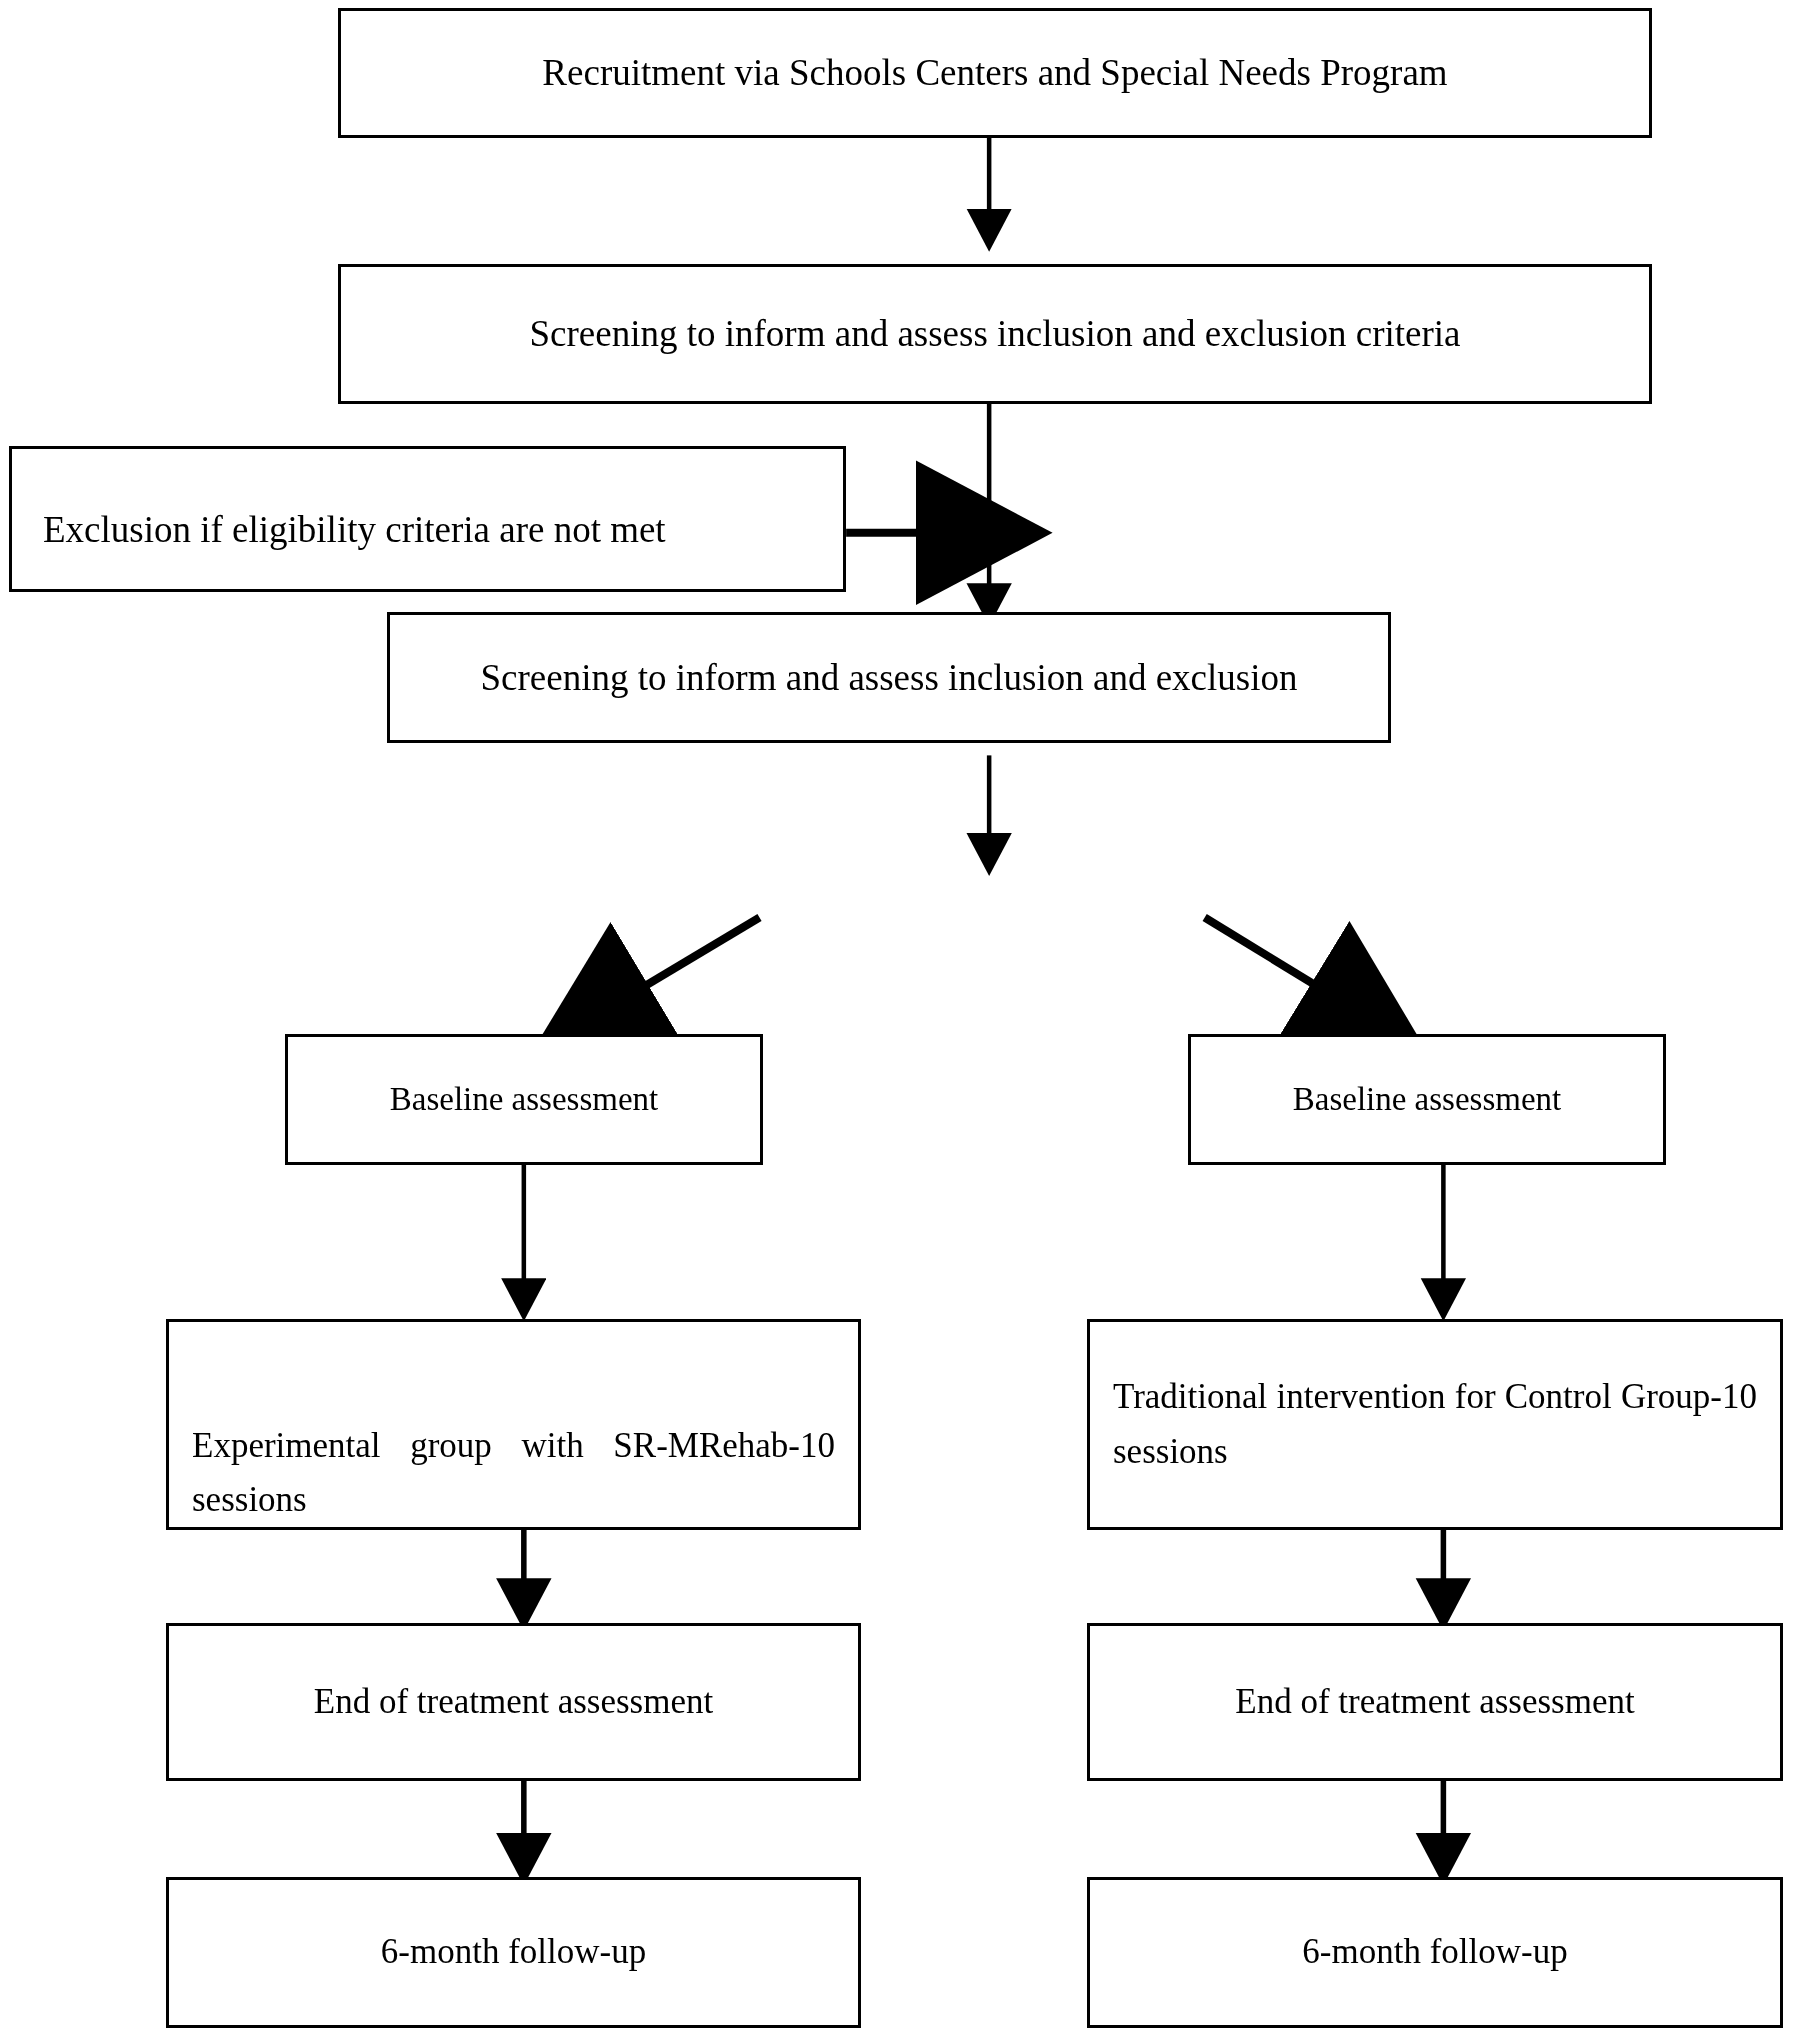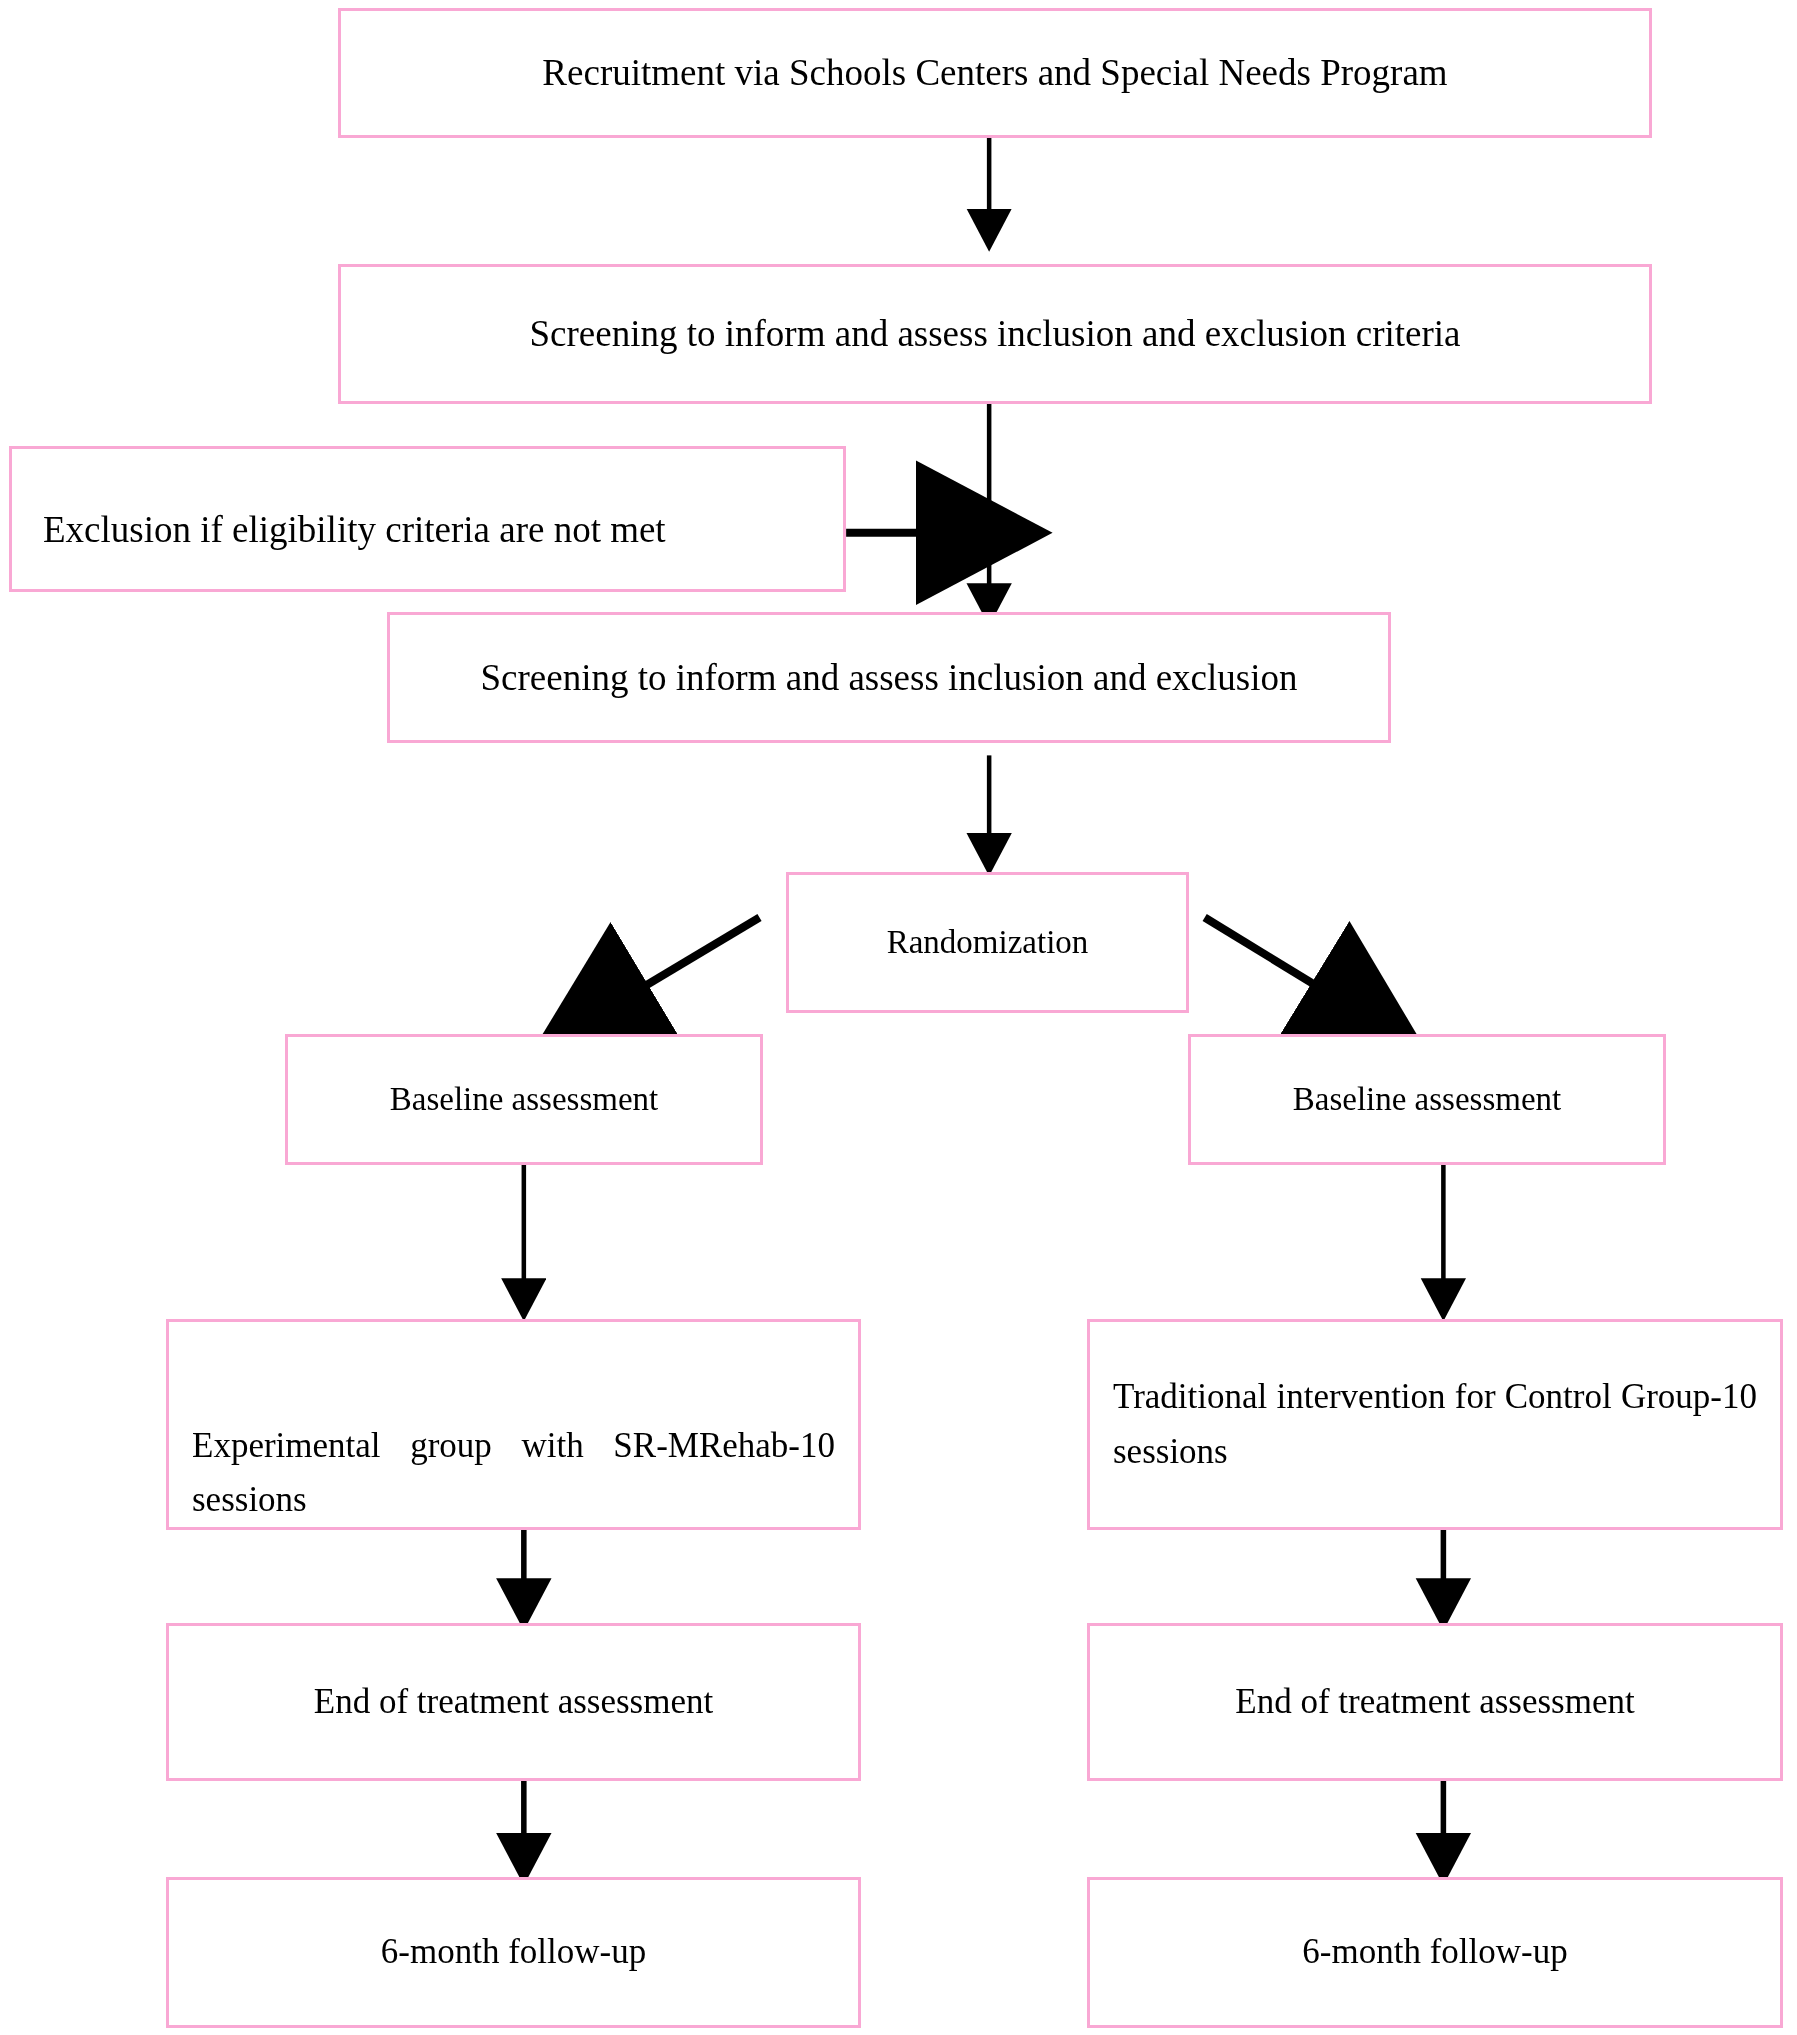--- a/index.html
+++ b/index.html
@@ -12,21 +12,21 @@
     position: relative;
     width: 1797px;
     height: 2035px;
     background: #ffffff;
     font-family: "Liberation Serif", "DejaVu Serif", serif;
     overflow: hidden;
   }
   .node {
     position: absolute;
     box-sizing: border-box;
-    border: 3px solid #f9a8d4;
+    border: 3px solid #000000;
     background: #ffffff;
     display: flex;
     align-items: center;
     z-index: 3;
   }
   .node .txt {
     width: 100%;
     color: #000000;
     line-height: 1.55;
   }
@@ -155,23 +155,20 @@
   </div>
 
   <div class="node c-left" id="n-exclusion">
     <div class="txt">Exclusion if eligibility criteria are not met</div>
   </div>
 
   <div class="node c-center" id="n-screen2">
     <div class="txt">Screening to inform and assess inclusion and exclusion</div>
   </div>
 
-  <div class="node c-center" id="n-random">
-    <div class="txt">Randomization</div>
-  </div>
 
   <div class="node c-center" id="n-base-l">
     <div class="txt">Baseline assessment</div>
   </div>
 
   <div class="node c-center" id="n-base-r">
     <div class="txt">Baseline assessment</div>
   </div>
 
   <div class="node c-just" id="n-exp">

